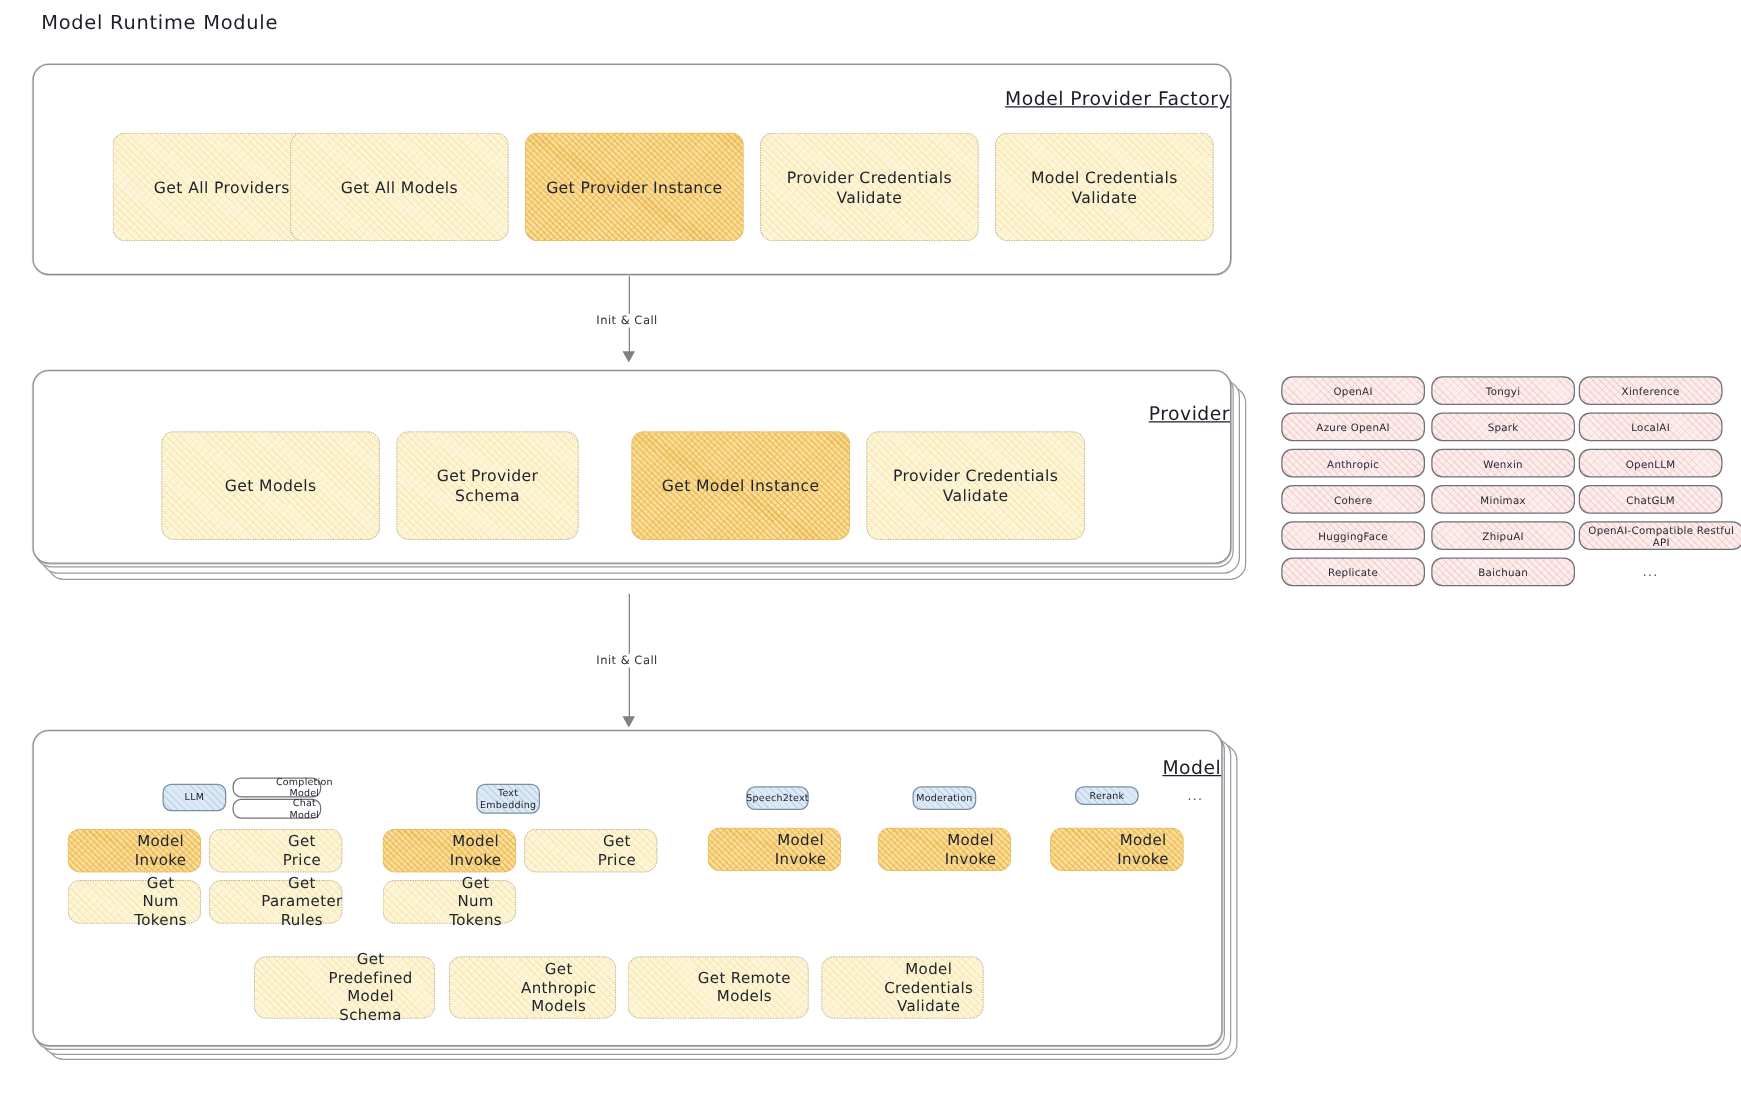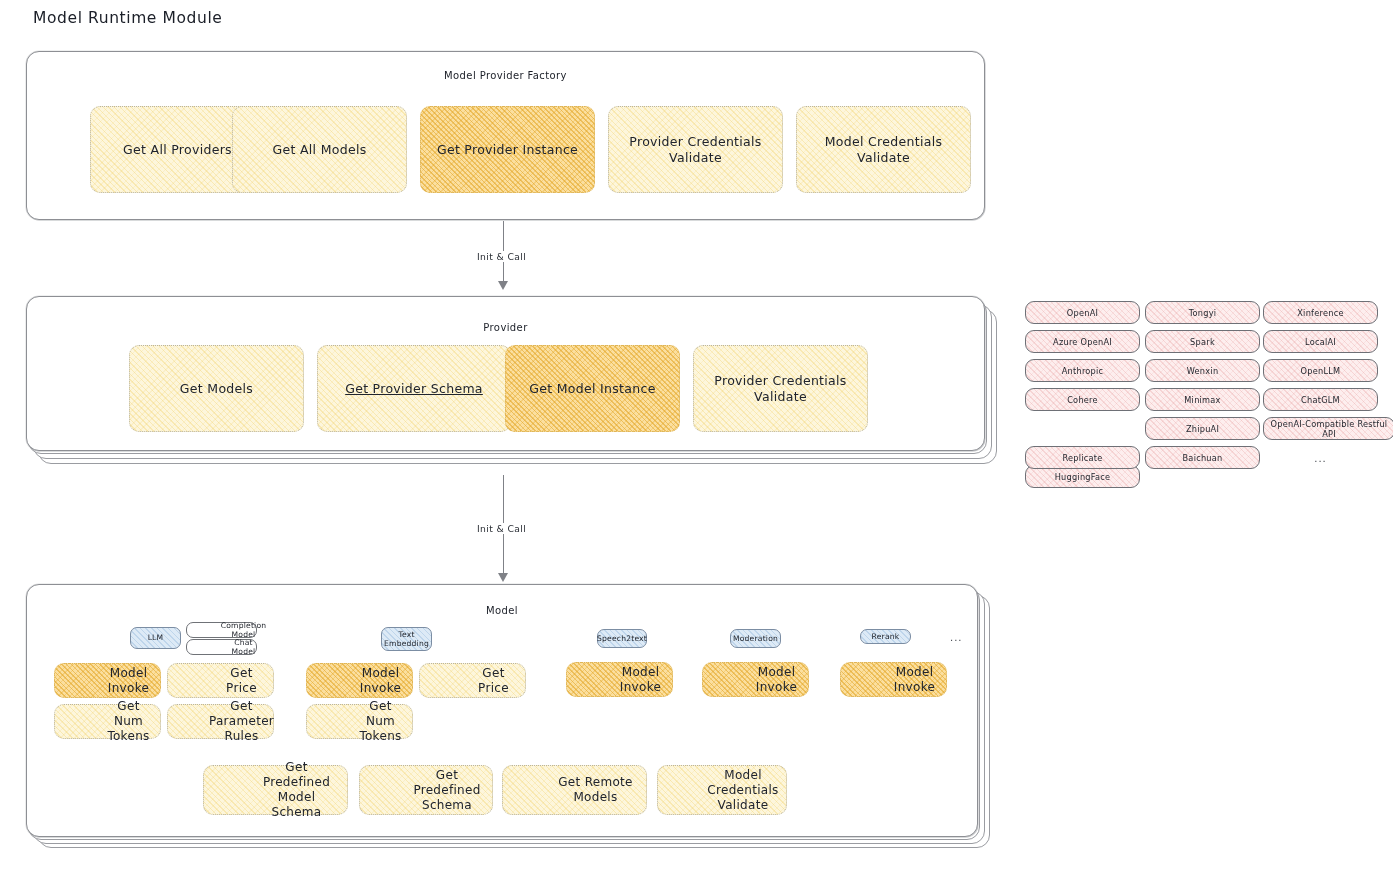--- a/index.html
+++ b/index.html
@@ -47,24 +47,25 @@
     box-sizing: border-box;
   }
   .container-box.sketch {
     box-shadow:
       0 0 0 .6px rgba(140,142,148,.28),
       0.7px 0.9px 0 -0.2px rgba(120,122,128,.25);
   }
   .container-title {
     position: absolute;
     width: 100%;
-    text-align: center;
-    font-size: 10px;
+    text-align: right;
+    font-size: 15px;
     color: #1b1f28;
     letter-spacing: .4px;
+    text-decoration: underline;
   }
 
   
   .stack-layer {
     position: absolute;
     border: 1.3px solid #9a9ca1;
     border-radius: 13px;
     background: #ffffff;
     box-sizing: border-box;
   }
@@ -218,29 +219,29 @@
 
   <div class="stack-layer" style="left:38px; top:309px; width:959px; height:155px;"></div>
   <div class="stack-layer" style="left:33px; top:304px; width:959px; height:155px;"></div>
   <div class="stack-layer" style="left:28px; top:299px; width:959px; height:155px;"></div>
 
   <div class="container-box sketch" style="left:26px; top:296px; width:959px; height:155px;">
     <div class="container-title hand" style="top:25px;">Provider</div>
   </div>
 
   <div class="chip hand" style="left:129px; top:345px; width:175px; height:87px;">Get Models</div>
-  <div class="chip hand" style="left:317px; top:345px; width:194px; height:87px;text-decoration:underline;">Get Provider Schema</div>
+  <div class="chip hand" style="left:317px; top:345px; width:146px; height:87px;">Get Provider Schema</div>
   <div class="chip hl hand" style="left:505px; top:345px; width:175px; height:87px;">Get Model Instance</div>
   <div class="chip hand" style="left:693px; top:345px; width:175px; height:87px;">Provider Credentials Validate</div>
 
   <div class="pill hand" style="left:1025px; top:301px; width:115px; height:23px;">OpenAI</div>
   <div class="pill hand" style="left:1025px; top:330px; width:115px; height:23px;">Azure OpenAI</div>
   <div class="pill hand" style="left:1025px; top:359px; width:115px; height:23px;">Anthropic</div>
   <div class="pill hand" style="left:1025px; top:388px; width:115px; height:23px;">Cohere</div>
-  <div class="pill hand" style="left:1025px; top:417px; width:115px; height:23px;margin-top:48px;">HuggingFace</div>
+  <div class="pill hand" style="left:1025px; top:417px; width:115px; height:23px;">HuggingFace</div>
   <div class="pill hand" style="left:1025px; top:446px; width:115px; height:23px;">Replicate</div>
 
   <div class="pill hand" style="left:1145px; top:301px; width:115px; height:23px;">Tongyi</div>
   <div class="pill hand" style="left:1145px; top:330px; width:115px; height:23px;">Spark</div>
   <div class="pill hand" style="left:1145px; top:359px; width:115px; height:23px;">Wenxin</div>
   <div class="pill hand" style="left:1145px; top:388px; width:115px; height:23px;">Minimax</div>
   <div class="pill hand" style="left:1145px; top:417px; width:115px; height:23px;">ZhipuAI</div>
   <div class="pill hand" style="left:1145px; top:446px; width:115px; height:23px;">Baichuan</div>
 
   <div class="pill hand" style="left:1263px; top:301px; width:115px; height:23px;">Xinference</div>
@@ -282,17 +283,17 @@
 
   <div class="tag hand" style="left:730px; top:629px; width:51px; height:19px;">Moderation</div>
   <div class="chip hl hand small" style="left:702px; top:662px; width:107px; height:35px;">Model Invoke</div>
 
   <div class="tag hand" style="left:860px; top:629px; width:51px; height:15px;">Rerank</div>
   <div class="chip hl hand small" style="left:840px; top:662px; width:107px; height:35px;">Model Invoke</div>
 
   <div class="tag-ellipsis hand" style="left:950px; top:632px;">...</div>
 
   <div class="chip hand small" style="left:203px; top:765px; width:145px; height:50px;">Get Predefined Model Schema</div>
-  <div class="chip hand small" style="left:359px; top:765px; width:134px; height:50px;">Get Predefined Schema</div>
+  <div class="chip hand small" style="left:359px; top:765px; width:134px; height:50px;">Get Anthropic Models</div>
   <div class="chip hand small" style="left:502px; top:765px; width:145px; height:50px;">Get Remote Models</div>
   <div class="chip hand small" style="left:657px; top:765px; width:130px; height:50px;">Model Credentials Validate</div>
 
 </div>
 
 </body></html>

